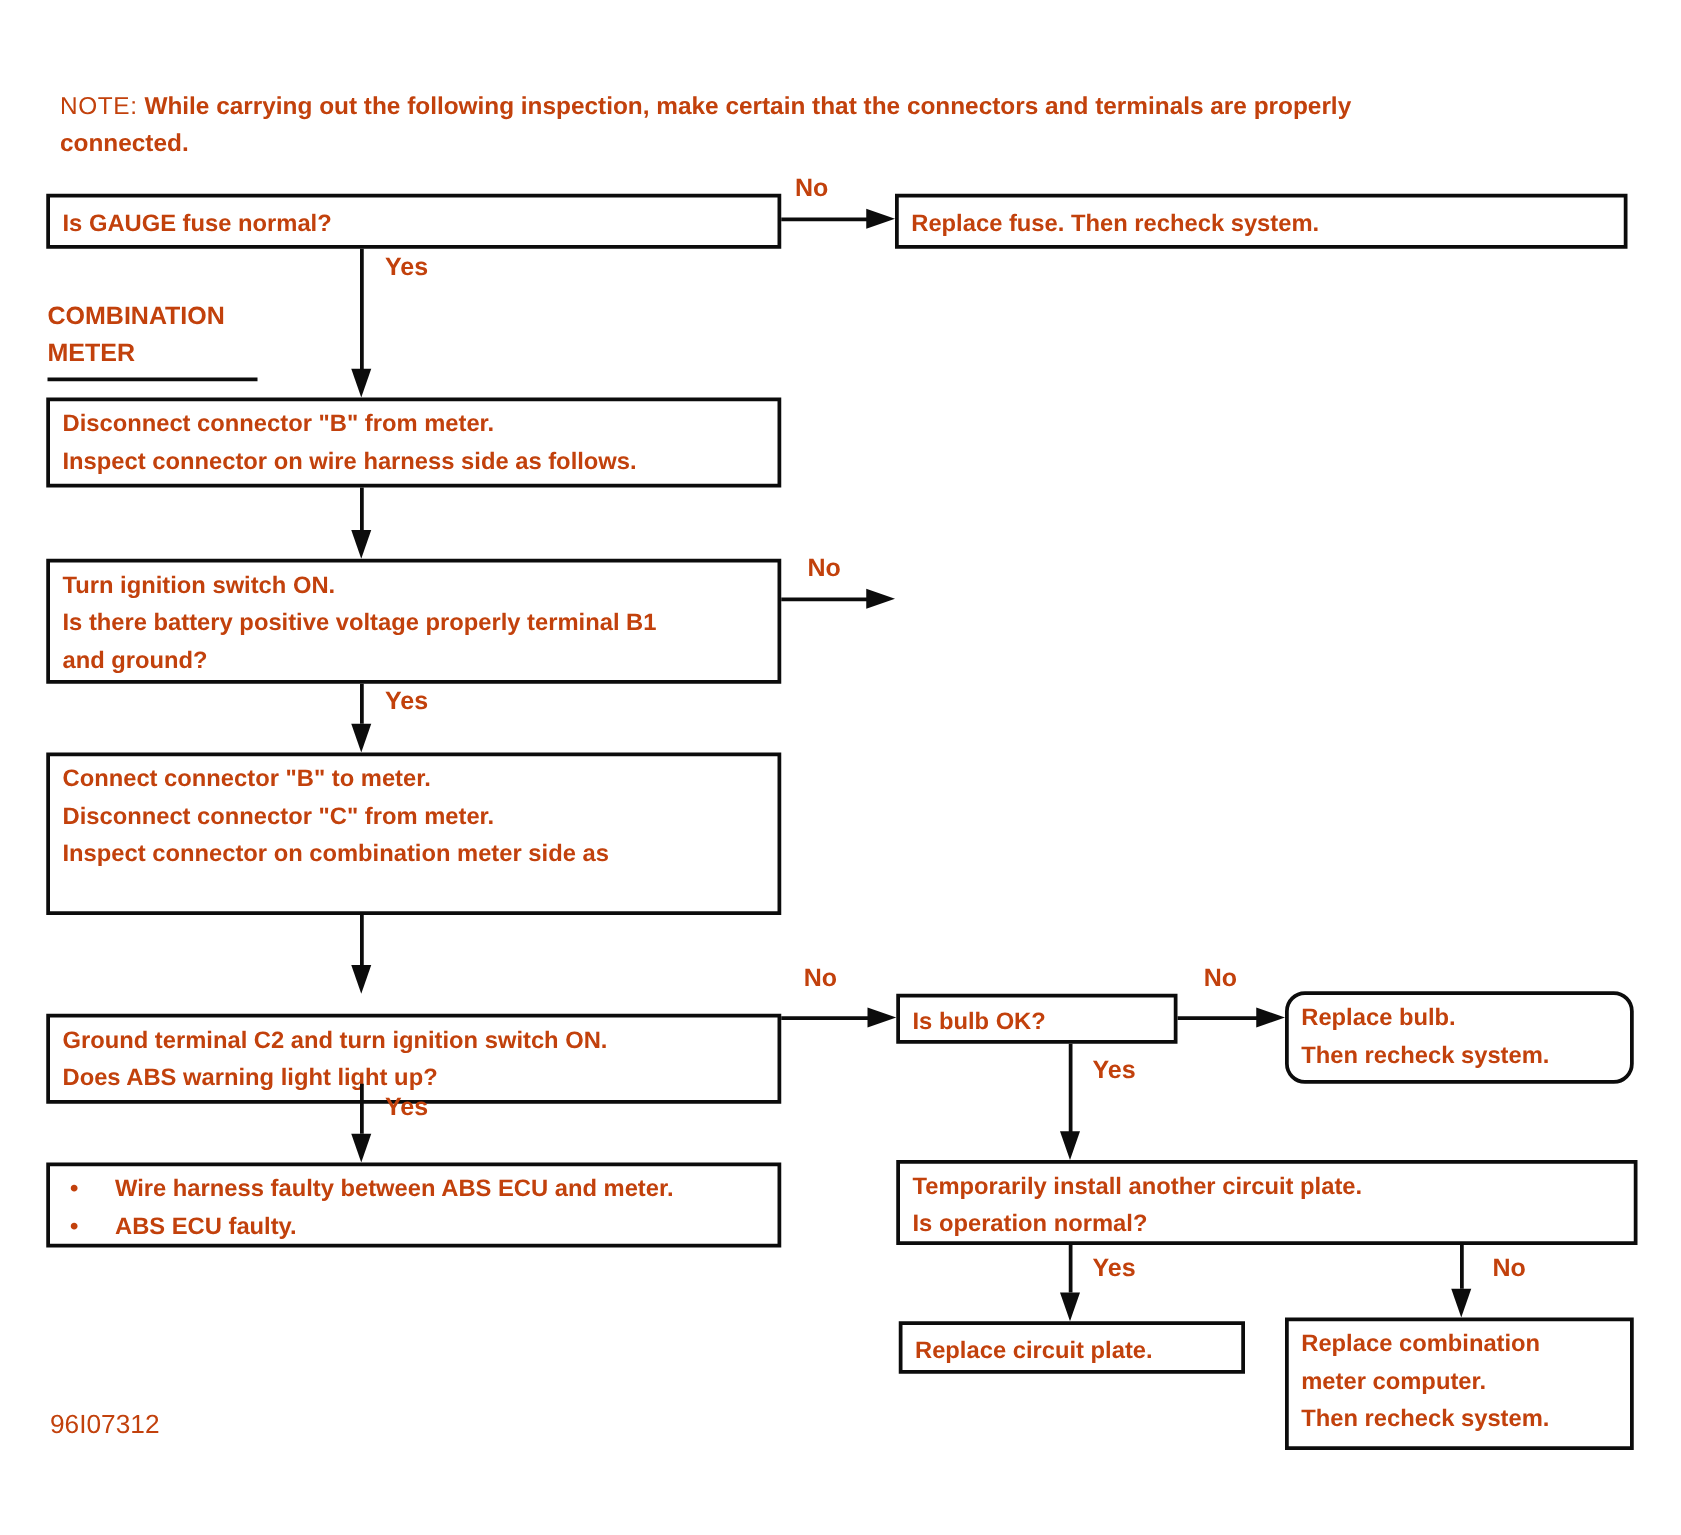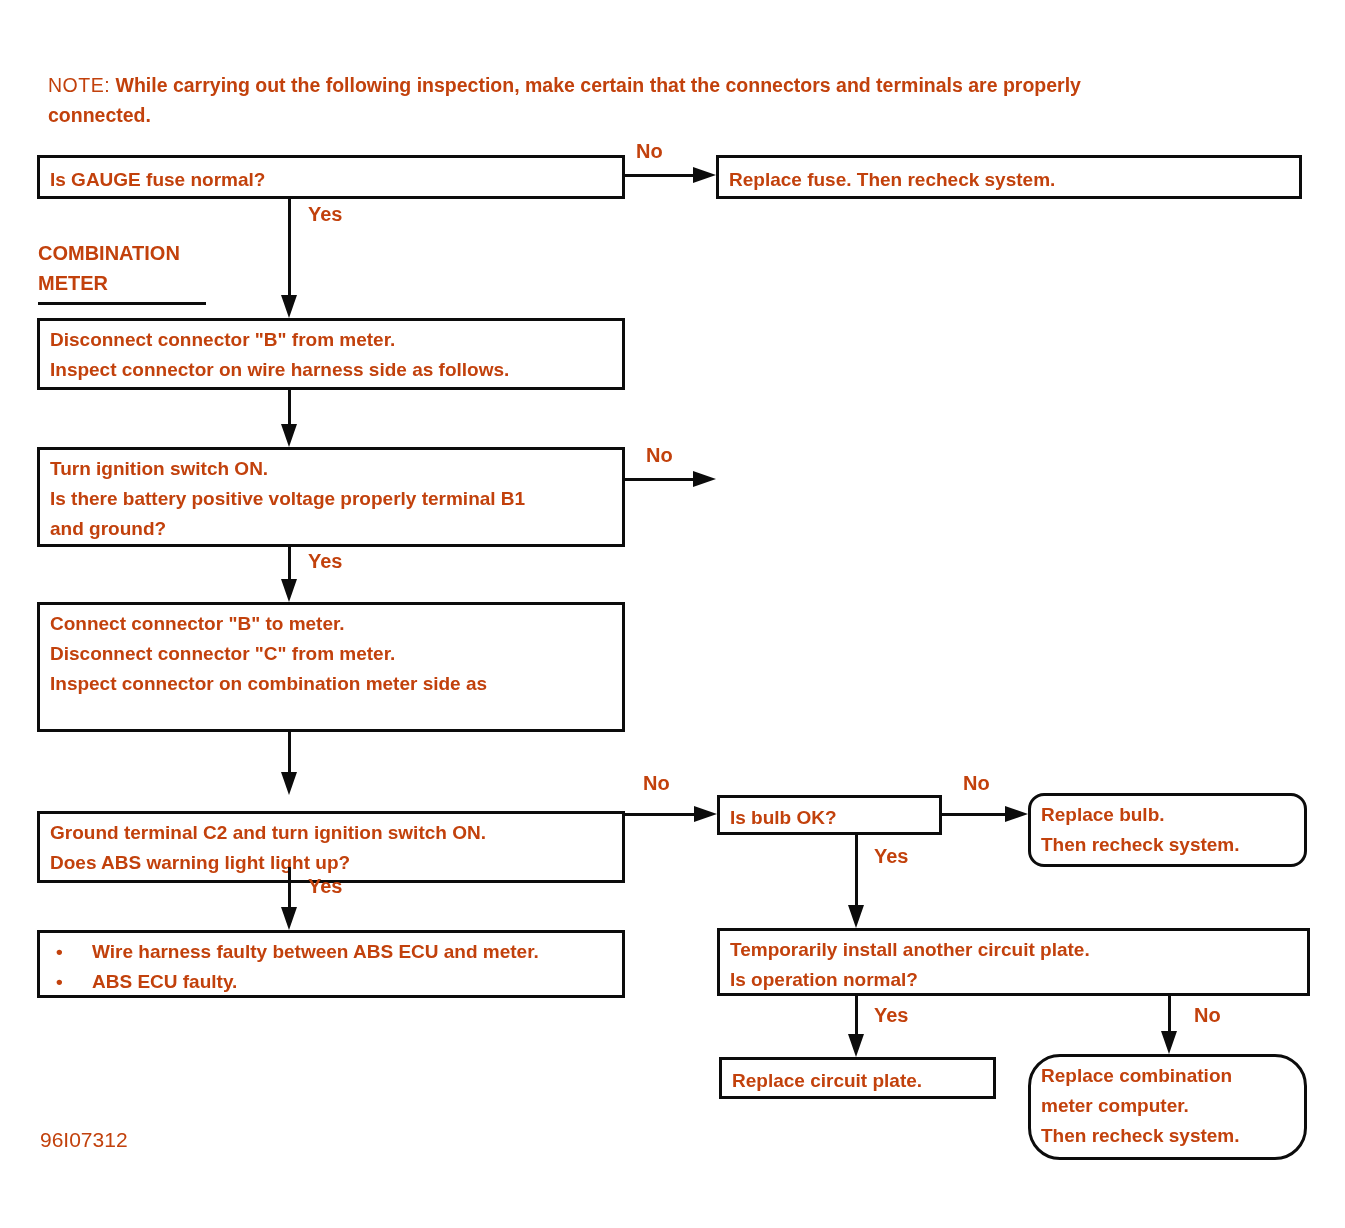--- a/index.html
+++ b/index.html
@@ -193,21 +193,21 @@
   <div class="ah-down" style="left:848px; top:1034px;"></div>
 
   <div class="edge-label" style="left:1194px; top:1004px;">No</div>
   <div class="vline" style="left:1168px; top:996px; height:35px;"></div>
   <div class="ah-down" style="left:1161px; top:1031px;"></div>
 
   <div class="box vcenter" style="left:719px; top:1057px; width:277px; height:42px;">
     <span class="ln">Replace circuit plate.</span>
   </div>
 
-  <div class="box" style="left:1028px; top:1054px; width:279px; height:106px;border-radius:32px;">
+  <div class="box" style="left:1028px; top:1054px; width:279px; height:106px;">
     <div class="ln">Replace combination</div>
     <div class="ln">meter computer.</div>
     <div class="ln">Then recheck system.</div>
   </div>
 
   <div class="figure-code">96I07312</div>
 
 </div>
 
 </body></html>

